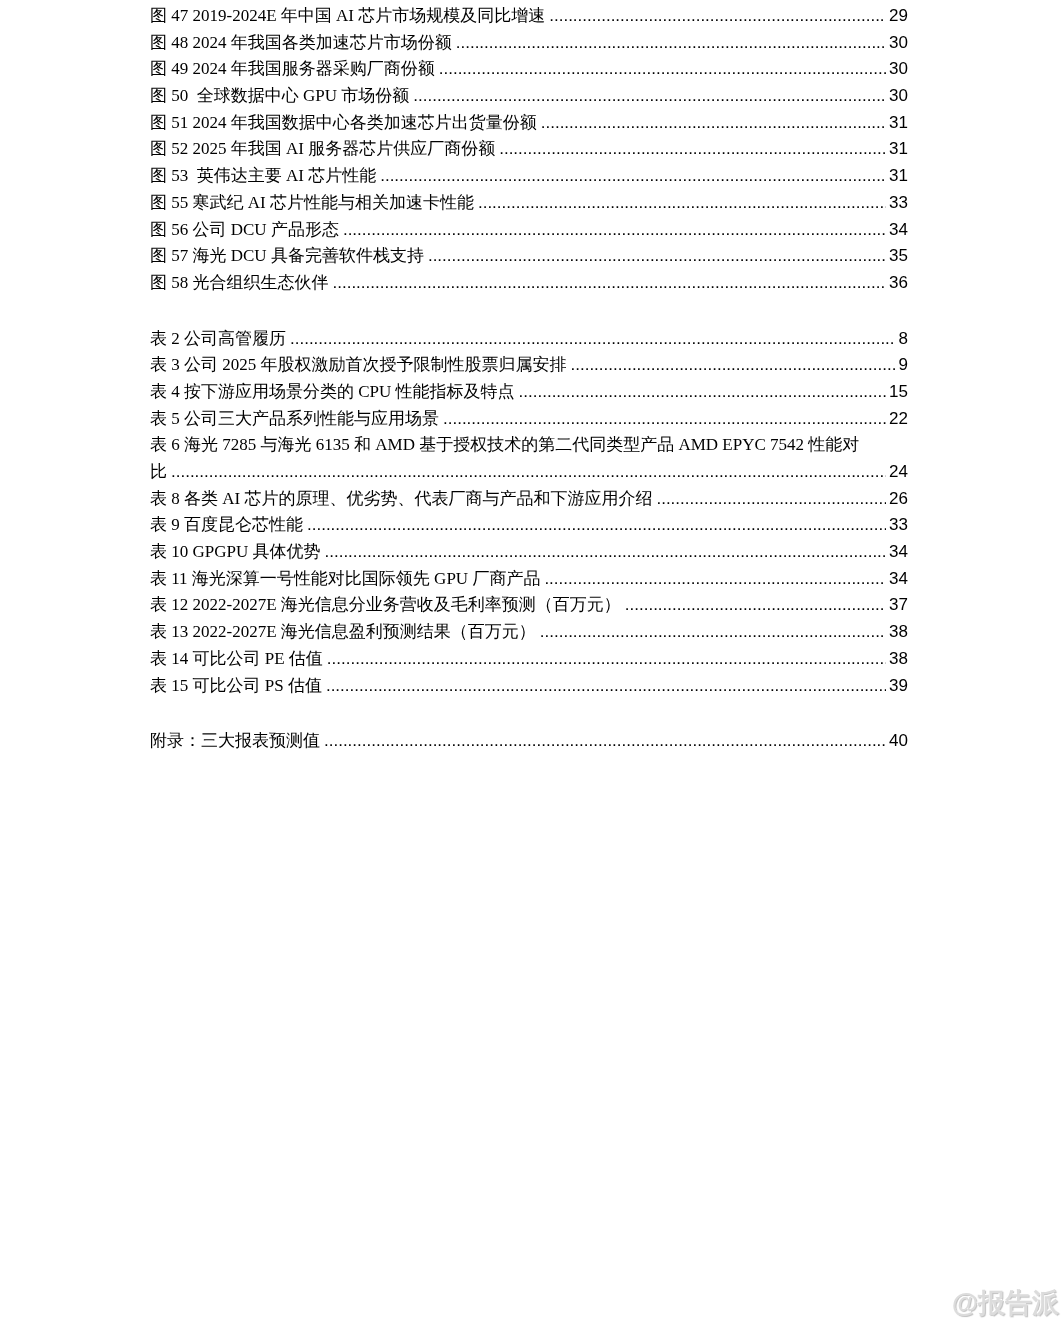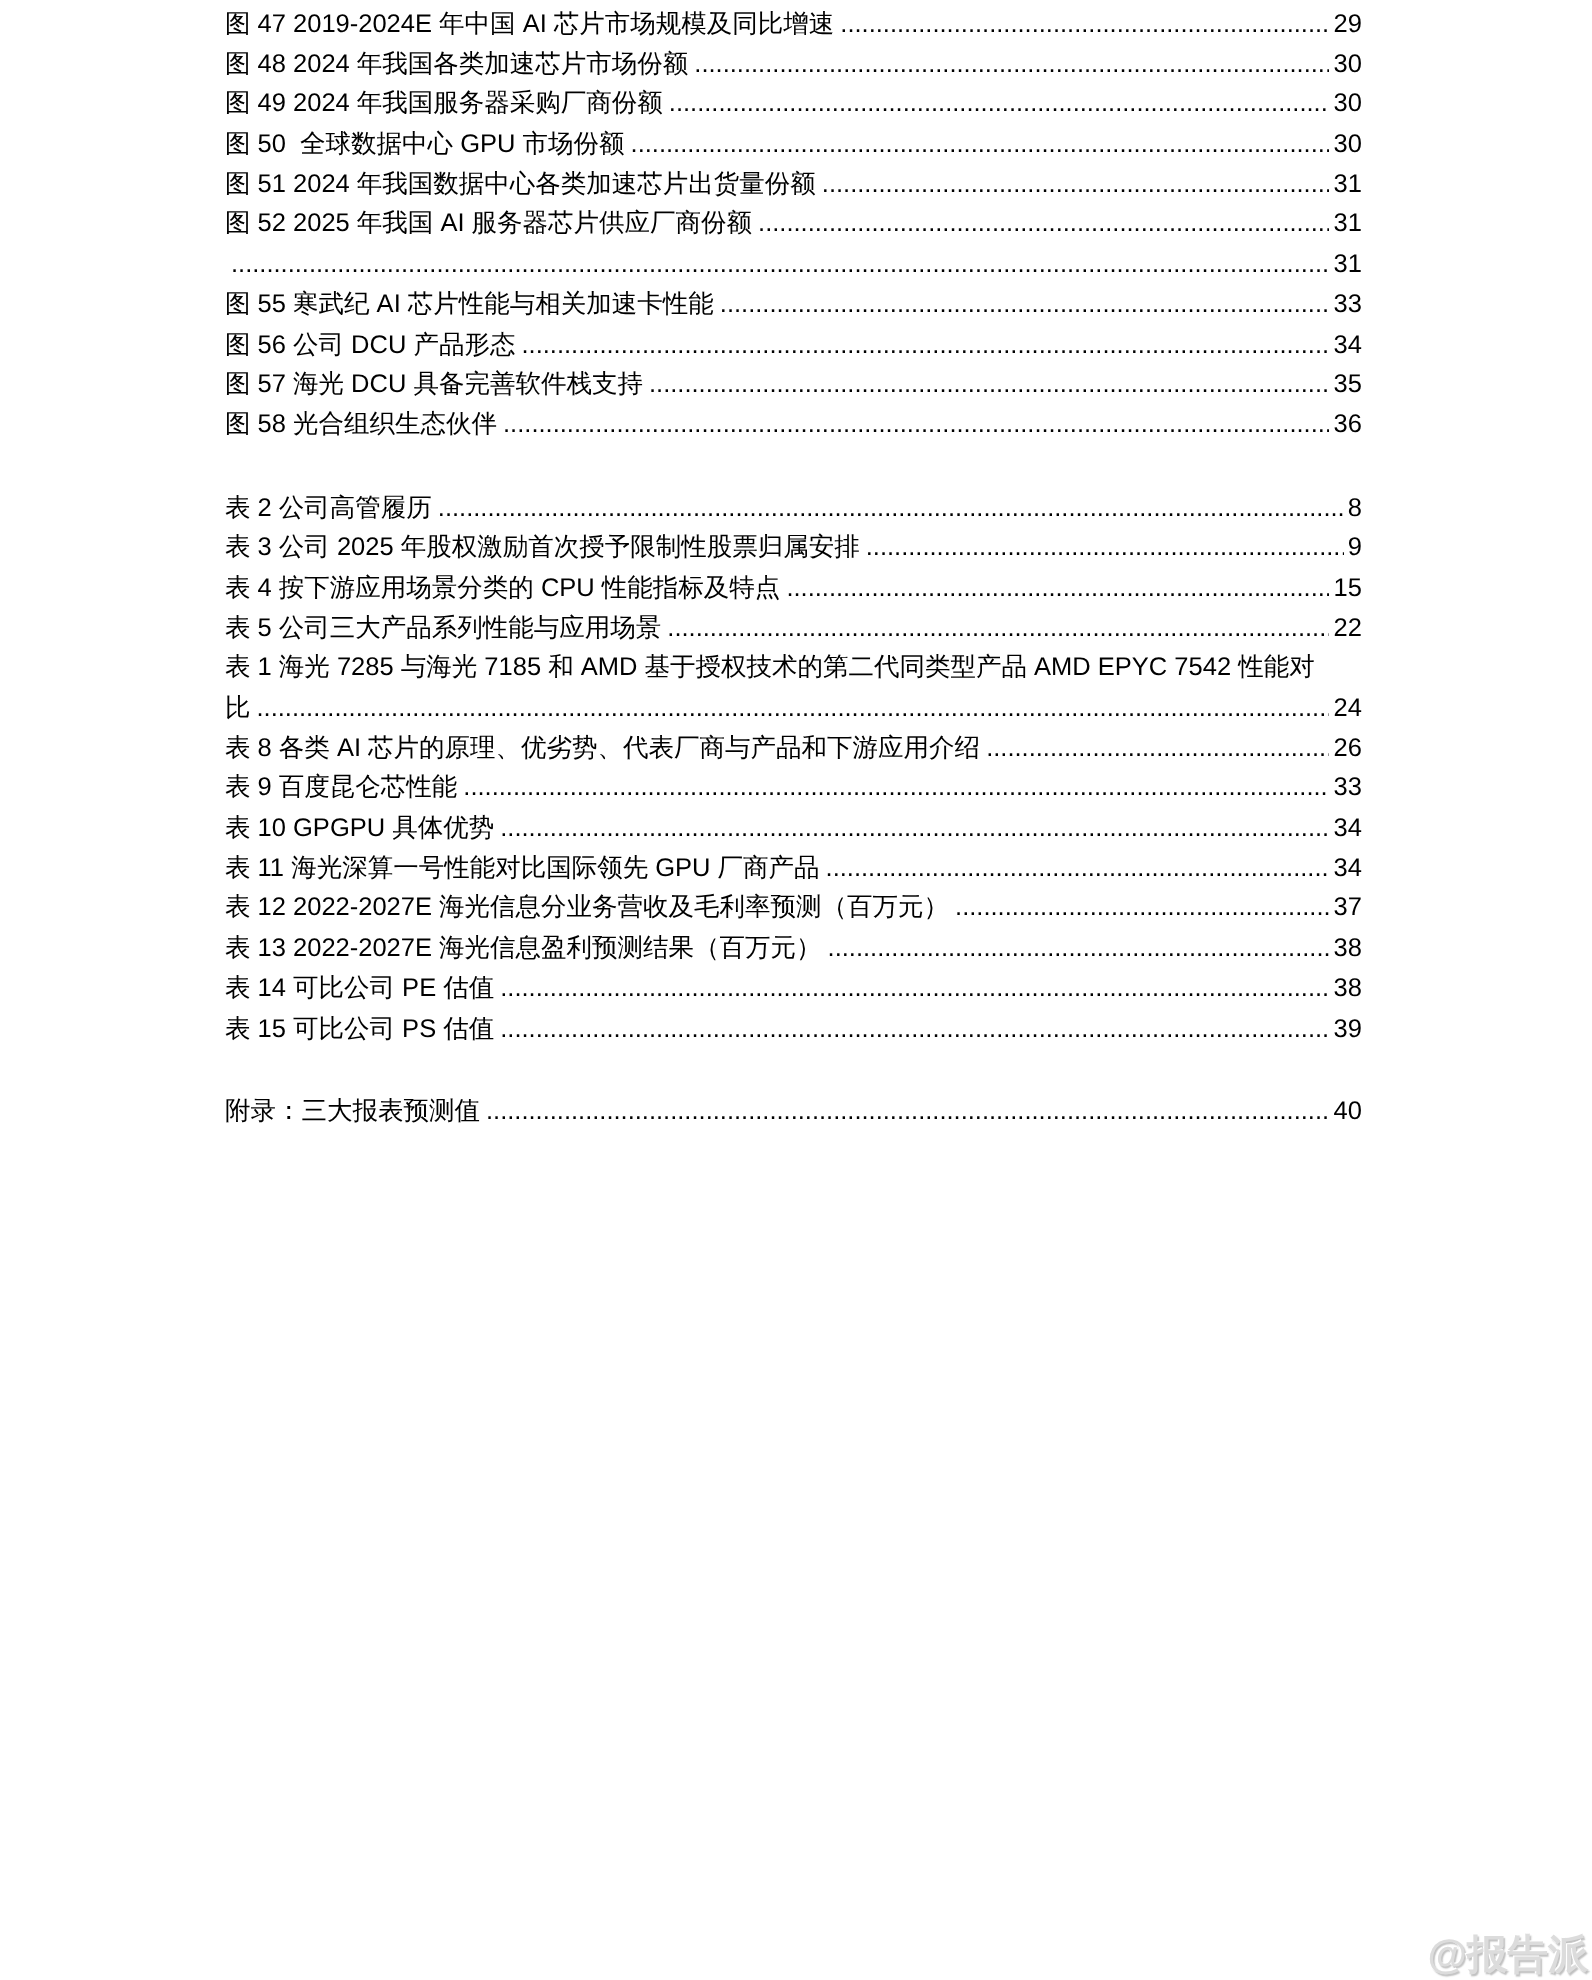--- a/index.html
+++ b/index.html
@@ -25,20 +25,21 @@
   }
   .toc-row {
     display: flex;
     align-items: baseline;
     height: 26.7px;
     overflow: hidden;
   }
   .toc-label {
     white-space: pre;
     flex: 0 0 auto;
+    font-family: Liberation Serif, serif;
   }
   .toc-dots {
     flex: 1 1 auto;
     min-width: 0;
     overflow: hidden;
     white-space: nowrap;
     margin: 0 3px 0 4px;
   }
   .toc-dots::after {
     content: "................................................................................................................................................................................................................";
@@ -91,20 +92,21 @@
         <span class="toc-label">图 51 2024 年我国数据中心各类加速芯片出货量份额</span>
         <span class="toc-dots"></span>
         <span class="toc-page">31</span>
       </div>
       <div class="toc-row">
         <span class="toc-label">图 52 2025 年我国 AI 服务器芯片供应厂商份额</span>
         <span class="toc-dots"></span>
         <span class="toc-page">31</span>
       </div>
       <div class="toc-row">
+        <span class="toc-label">图 53  英伟达主要 AI 芯片性能</span>
         <span class="toc-dots"></span>
         <span class="toc-page">31</span>
       </div>
       <div class="toc-row">
         <span class="toc-label">图 55 寒武纪 AI 芯片性能与相关加速卡性能</span>
         <span class="toc-dots"></span>
         <span class="toc-page">33</span>
       </div>
       <div class="toc-row">
         <span class="toc-label">图 56 公司 DCU 产品形态</span>
@@ -138,21 +140,21 @@
         <span class="toc-label">表 4 按下游应用场景分类的 CPU 性能指标及特点</span>
         <span class="toc-dots"></span>
         <span class="toc-page">15</span>
       </div>
       <div class="toc-row">
         <span class="toc-label">表 5 公司三大产品系列性能与应用场景</span>
         <span class="toc-dots"></span>
         <span class="toc-page">22</span>
       </div>
       <div class="toc-row">
-        <span class="toc-label">表 1 海光 7285 与海光 7185 和 AMD 基于授权技术的第二代同类型产品 AMD EPYC 7542 性能对</span>
+        <span class="toc-label">表 6 海光 7285 与海光 6135 和 AMD 基于授权技术的第二代同类型产品 AMD EPYC 7542 性能对</span>
         <span class="toc-page"></span>
       </div>
       <div class="toc-row">
         <span class="toc-label">比</span>
         <span class="toc-dots"></span>
         <span class="toc-page">24</span>
       </div>
       <div class="toc-row">
         <span class="toc-label">表 8 各类 AI 芯片的原理、优劣势、代表厂商与产品和下游应用介绍</span>
         <span class="toc-dots"></span>

